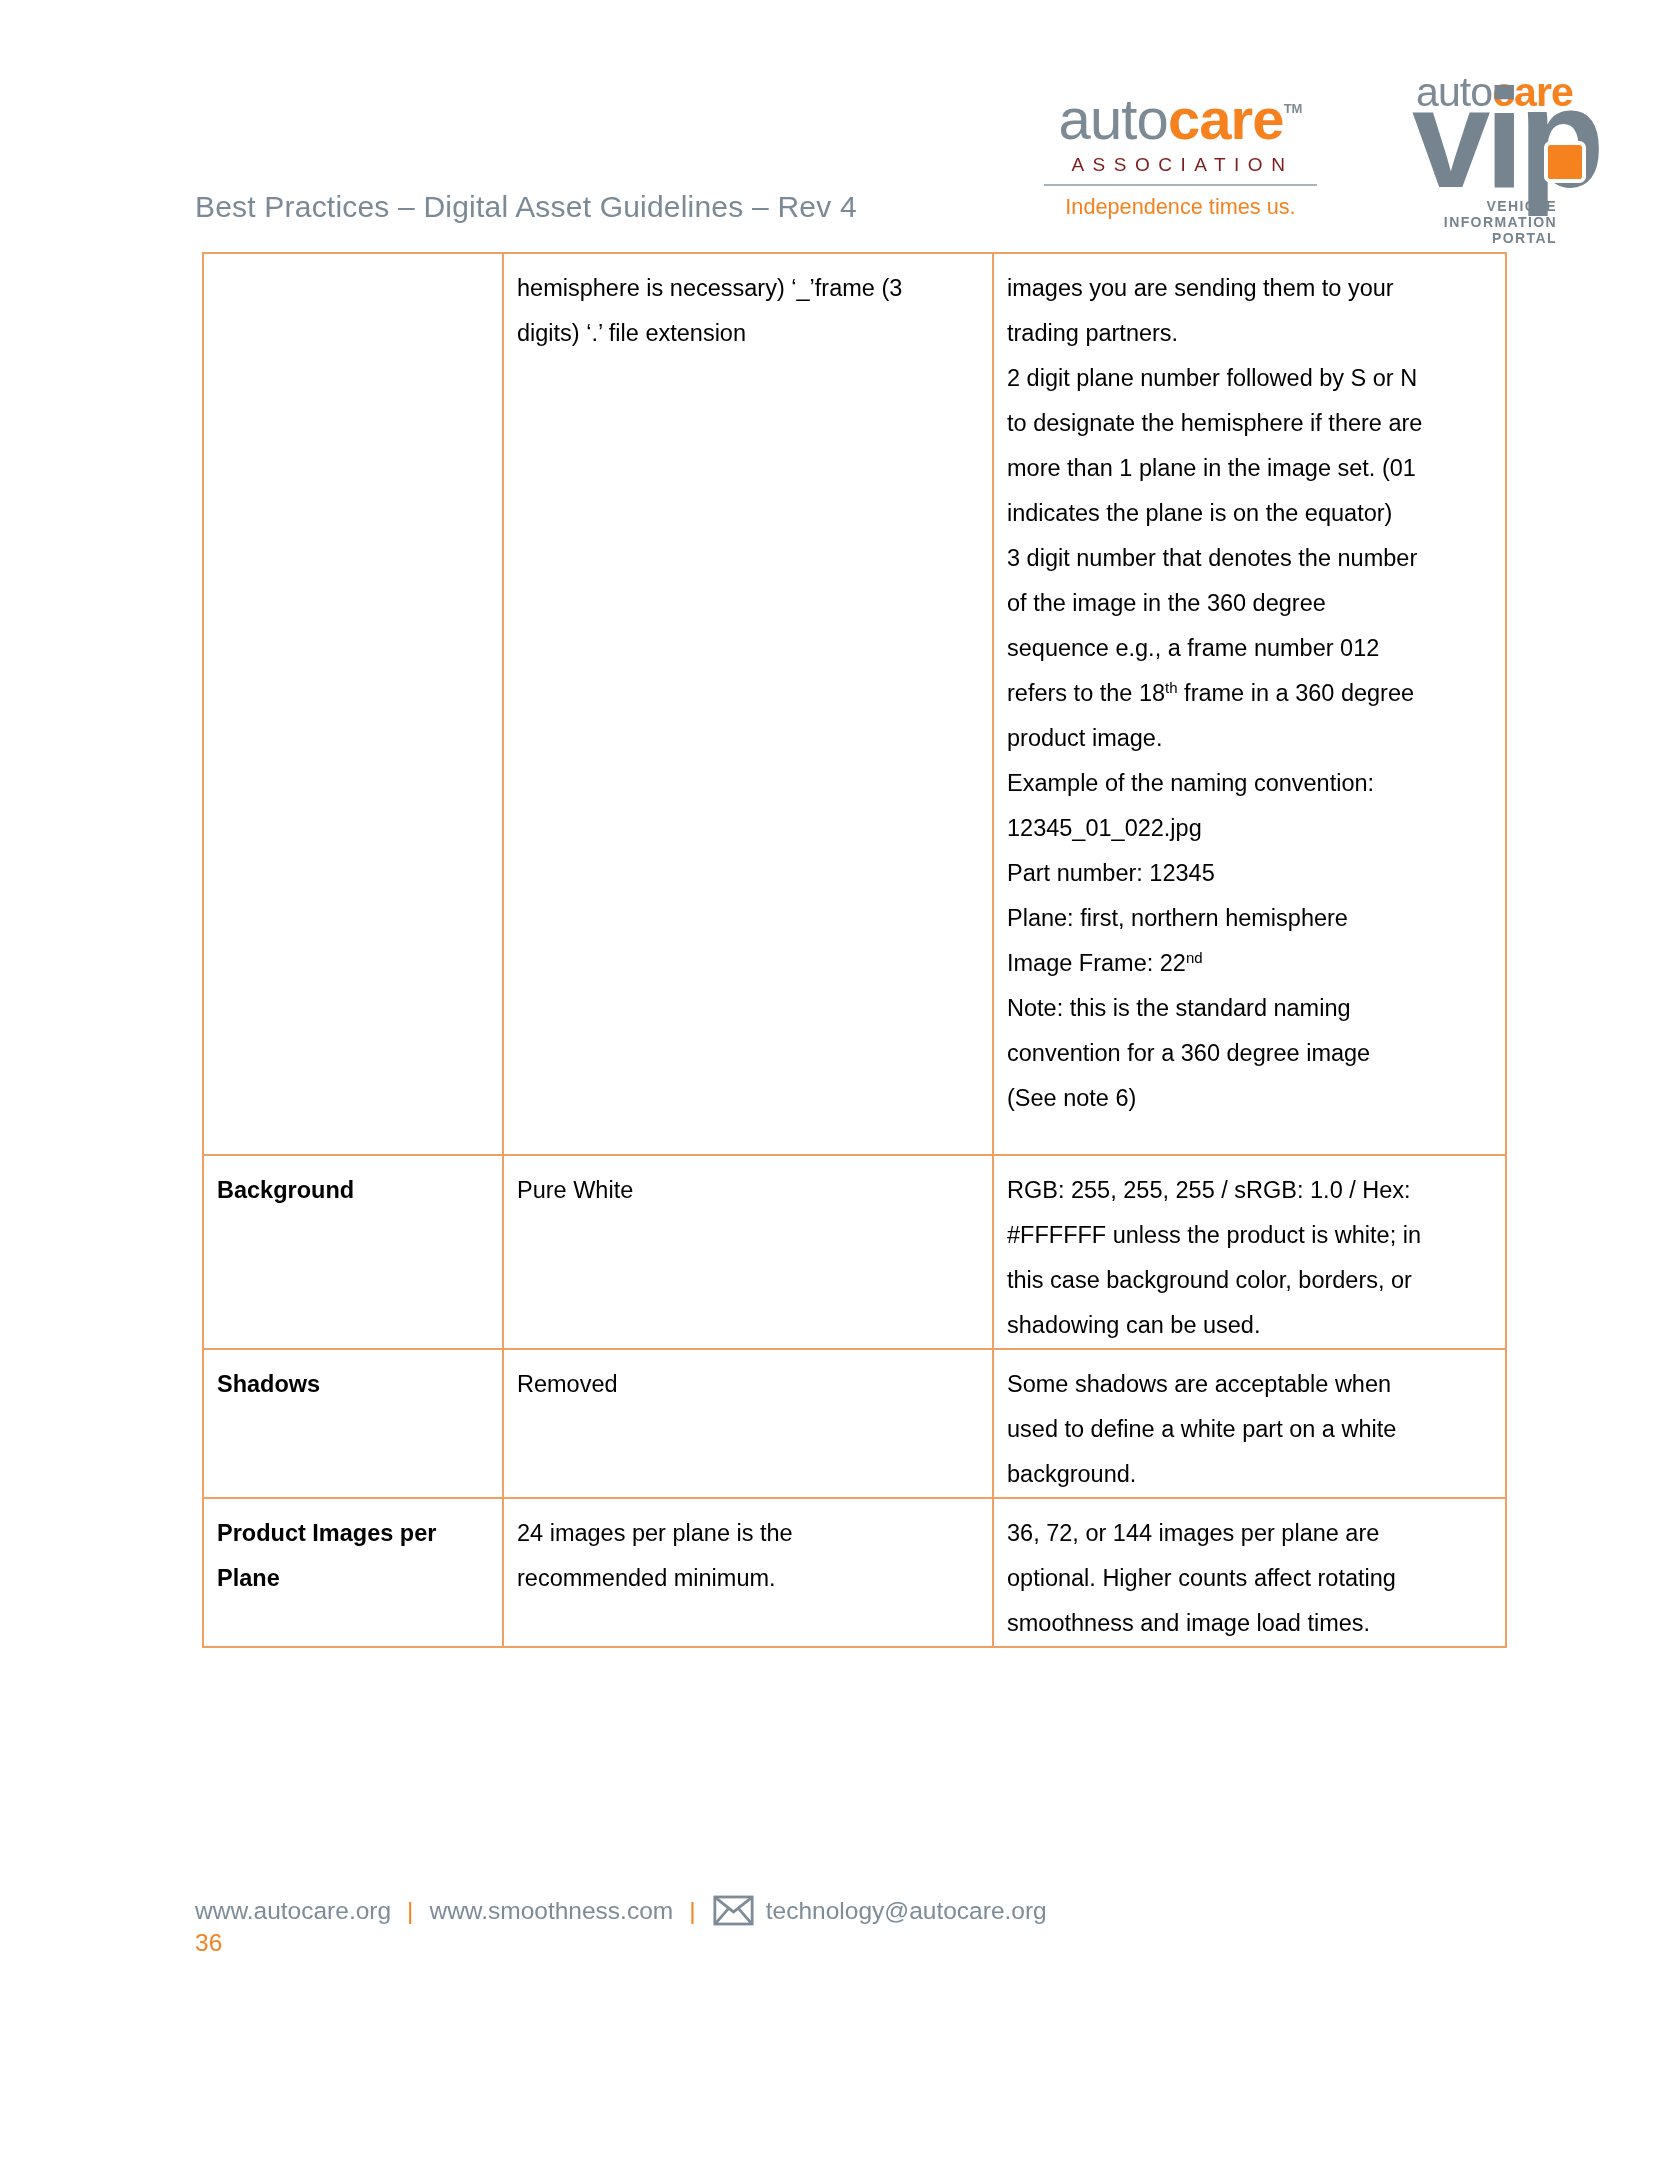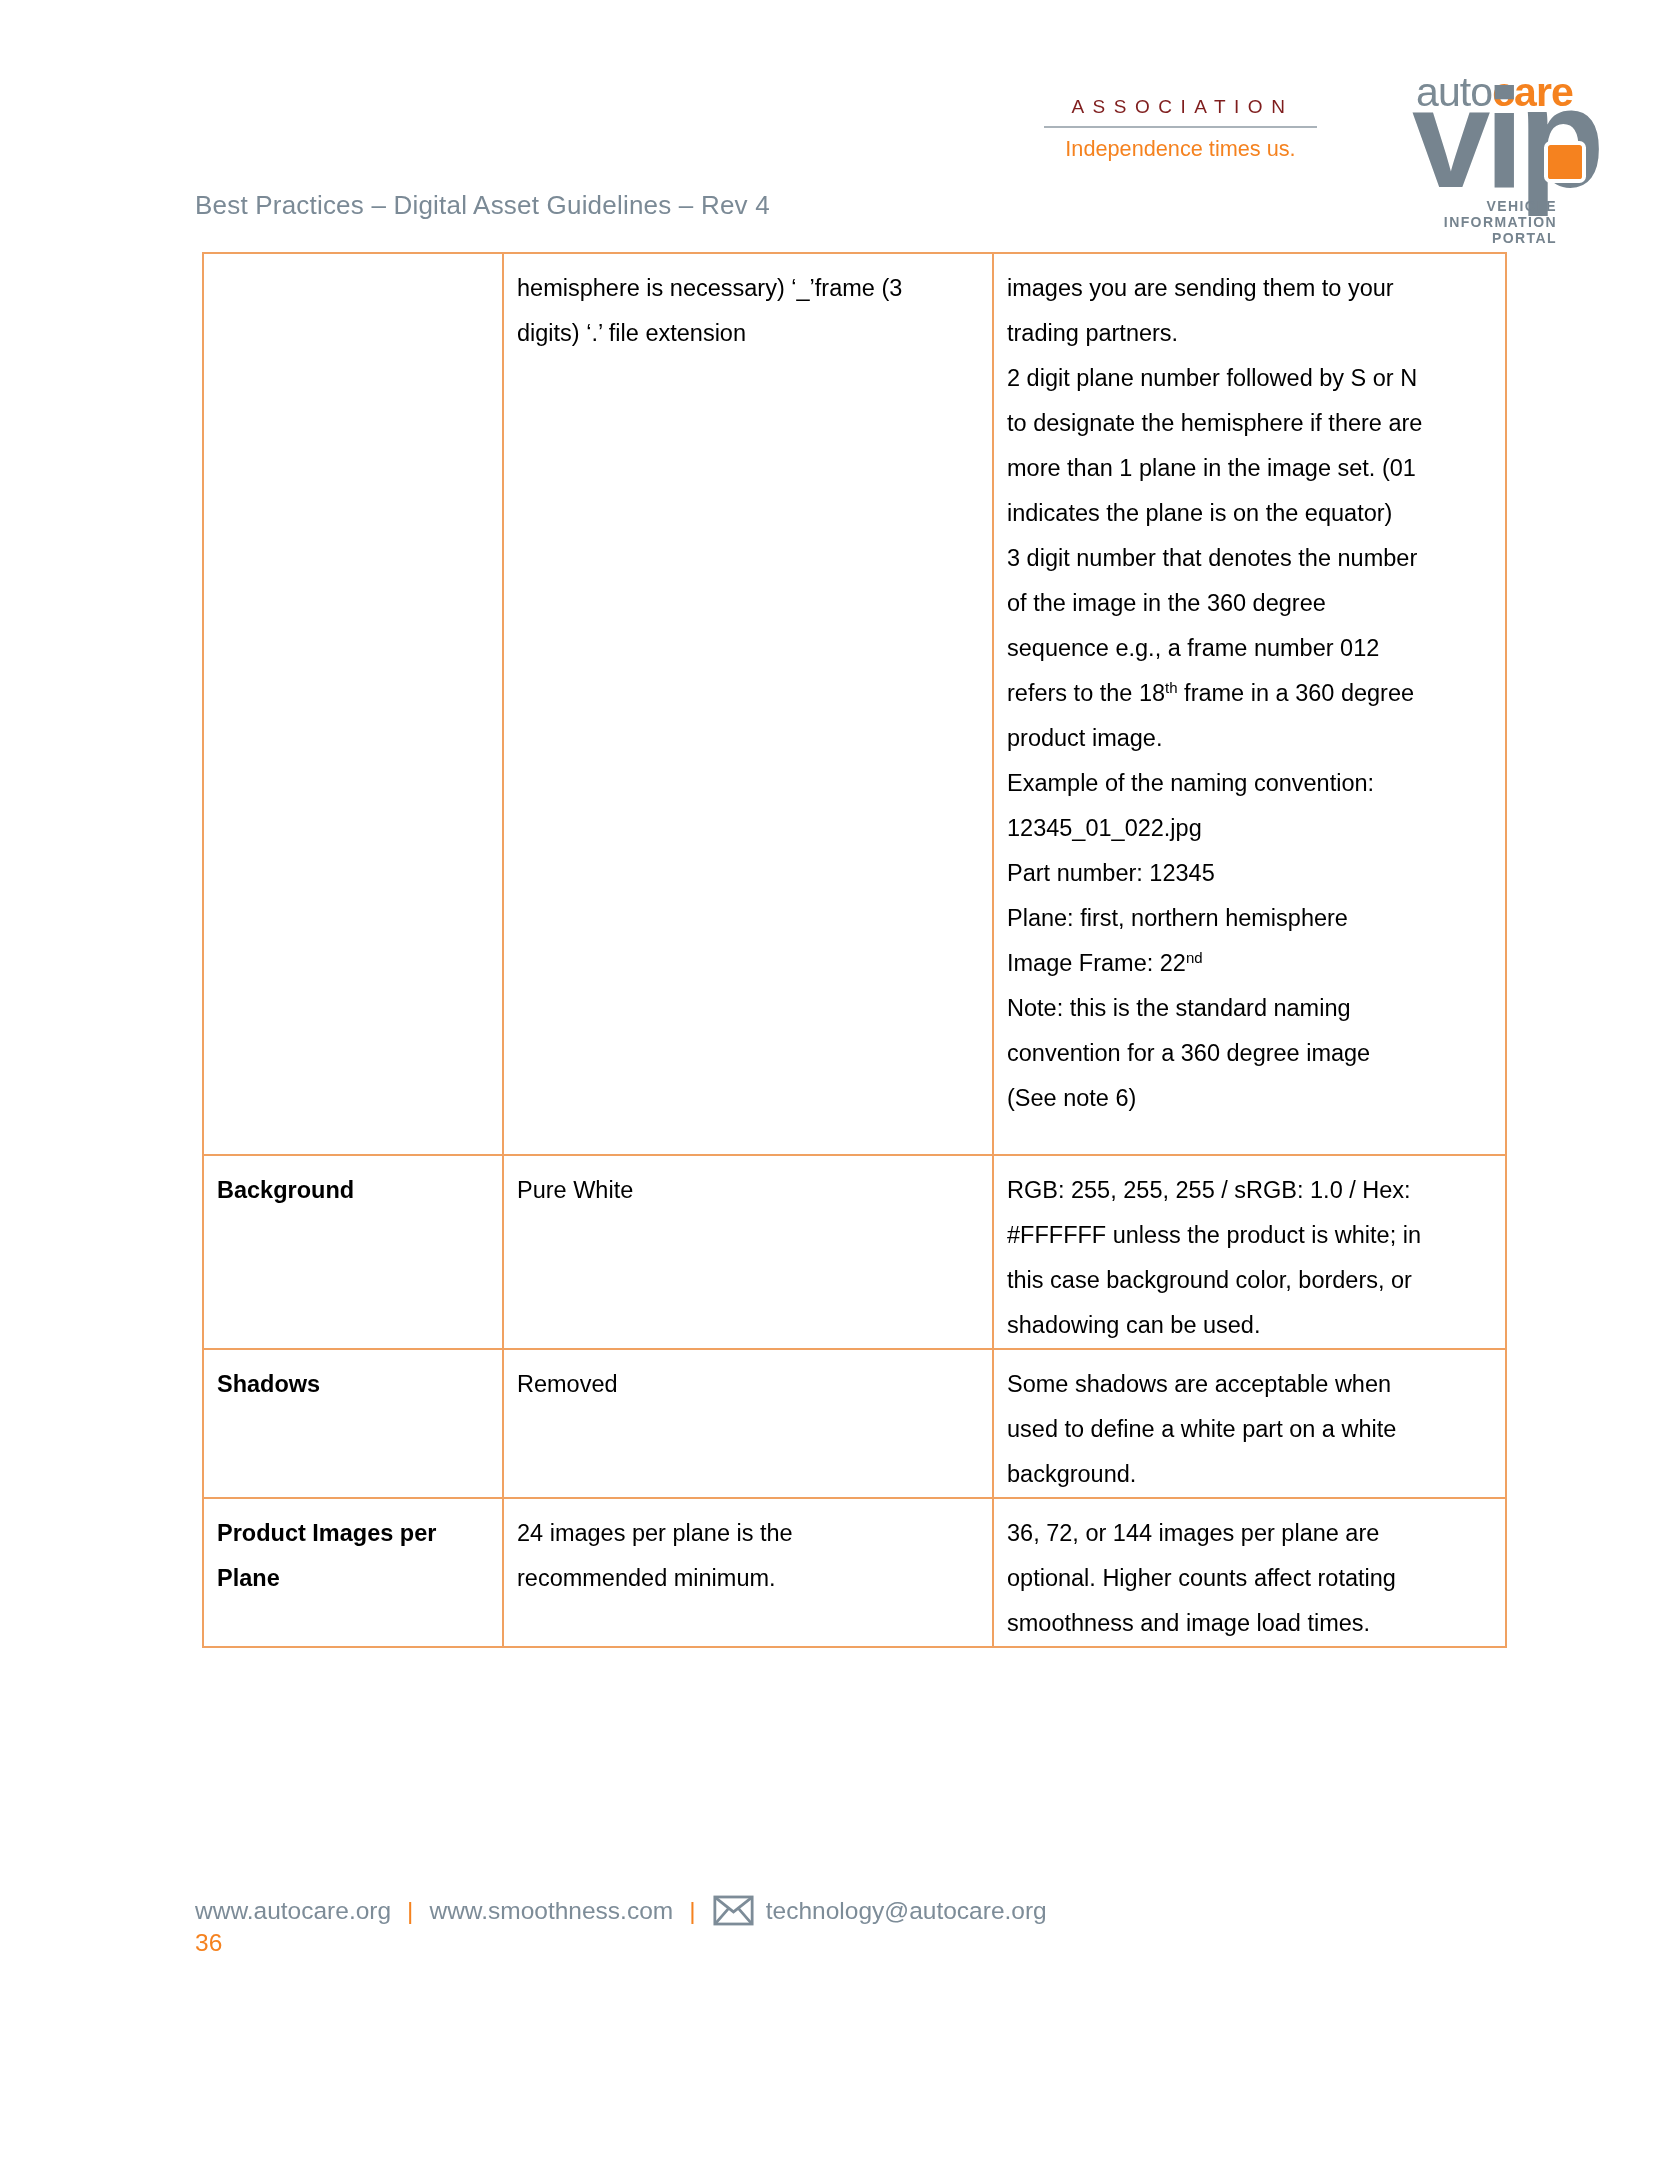--- a/index.html
+++ b/index.html
@@ -5,21 +5,21 @@
   html,body { margin:0; padding:0; background:#e8e8e8; }
   .page {
     position:relative; width:1680px; height:2174px; margin:0 auto;
     background:#ffffff; overflow:hidden;
     font-family:"Liberation Sans", sans-serif; color:#000;
   }
 
   
   .header-title {
     position:absolute; left:195px; top:190px;
-    font-size:26px; color:#7b8a96; letter-spacing:0.2px;
+    font-size:30px; color:#7b8a96; letter-spacing:0.2px;
   }
 
   
   .assoc-logo { position:absolute; left:1040px; top:90px; width:281px; text-align:center; }
   .brand-gray  { color:#7b8a94; }
   .brand-orange{ color:#f5821f; font-weight:bold; }
   .assoc-brand { font-size:58px; line-height:1; letter-spacing:-0.9px; }
   .tm { font-size:13px; vertical-align:26px; color:#7b8a94; font-weight:bold; letter-spacing:0; }
   .assoc-sub  { font-size:19px; color:#7f1d1d; letter-spacing:8.5px; margin:5.6px 0 0 3.8px; }
   .assoc-line { height:1.9px; background:#aab3ba; margin:8.5px 3.8px 8.5px 3.8px; }
@@ -71,20 +71,21 @@
   }
 </style>
 </head>
 <body>
 
 <div class="page">
 
   <div class="header-title">Best Practices – Digital Asset Guidelines – Rev 4</div>
 
   <div class="assoc-logo">
+    <div class="assoc-brand"><span class="brand-gray">auto</span><span class="brand-orange">care</span><span class="tm">TM</span></div>
     <div class="assoc-sub">ASSOCIATION</div>
     <div class="assoc-line"></div>
     <div class="assoc-tagline">Independence times us.</div>
   </div>
 
   <div class="vip-logo">
     <div class="vip-brand"><span class="brand-gray">auto</span><span class="brand-orange">care</span></div>
     <div class="vip-mark">vip</div>
     <div class="vip-square"></div>
     <div class="vip-caption">

